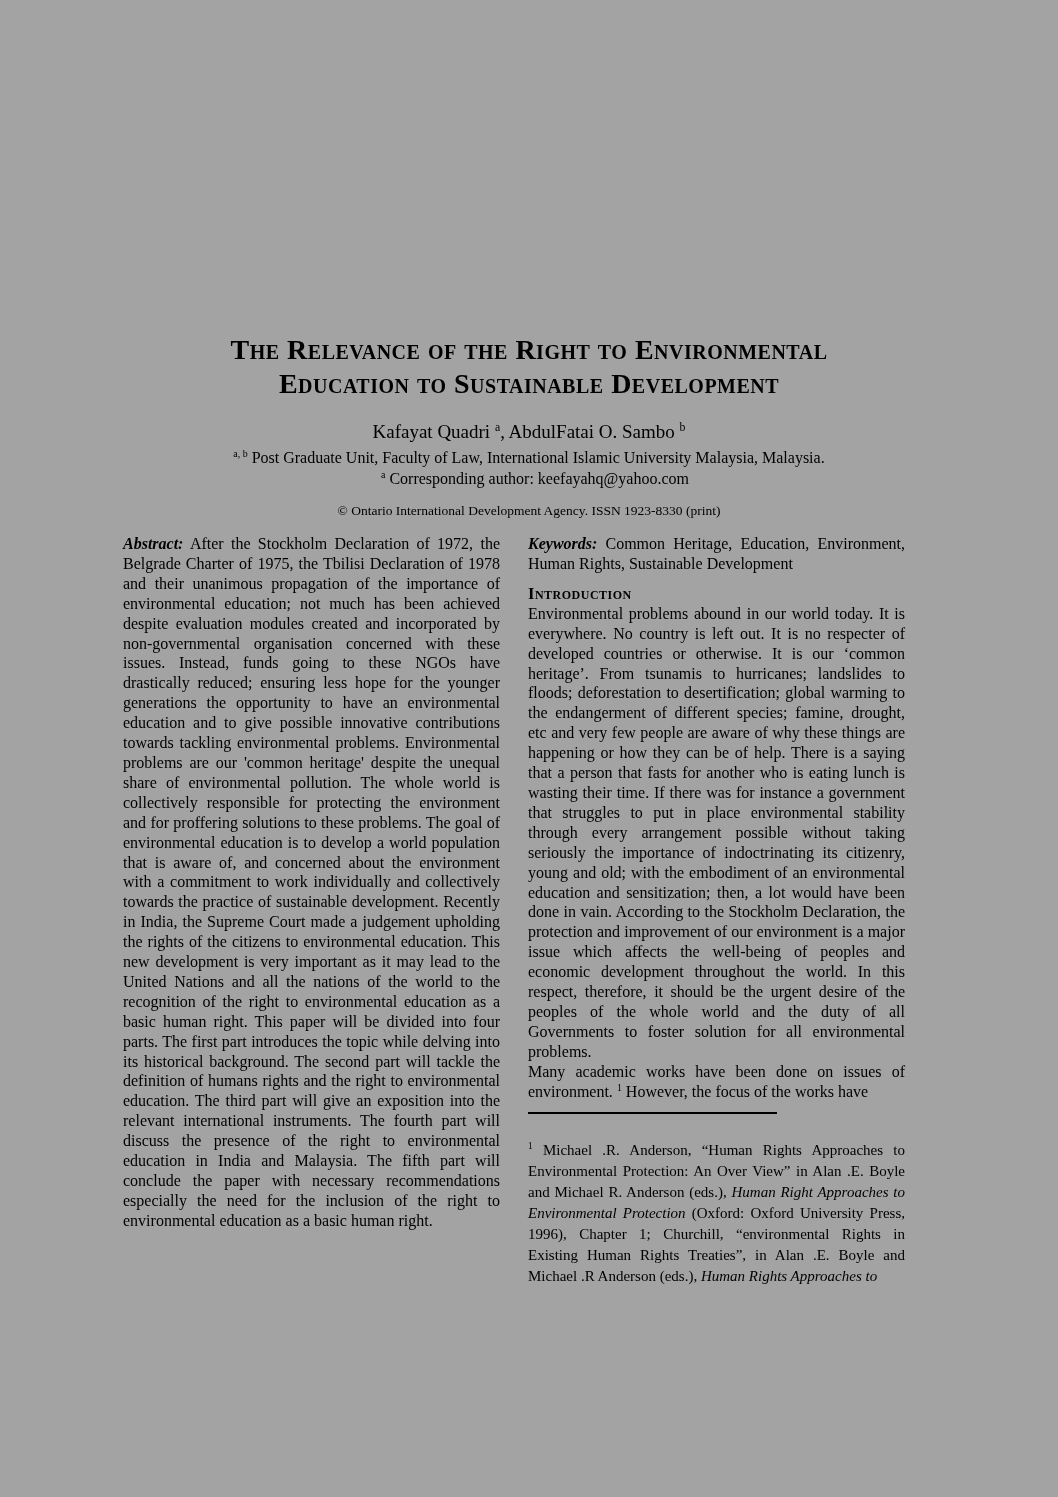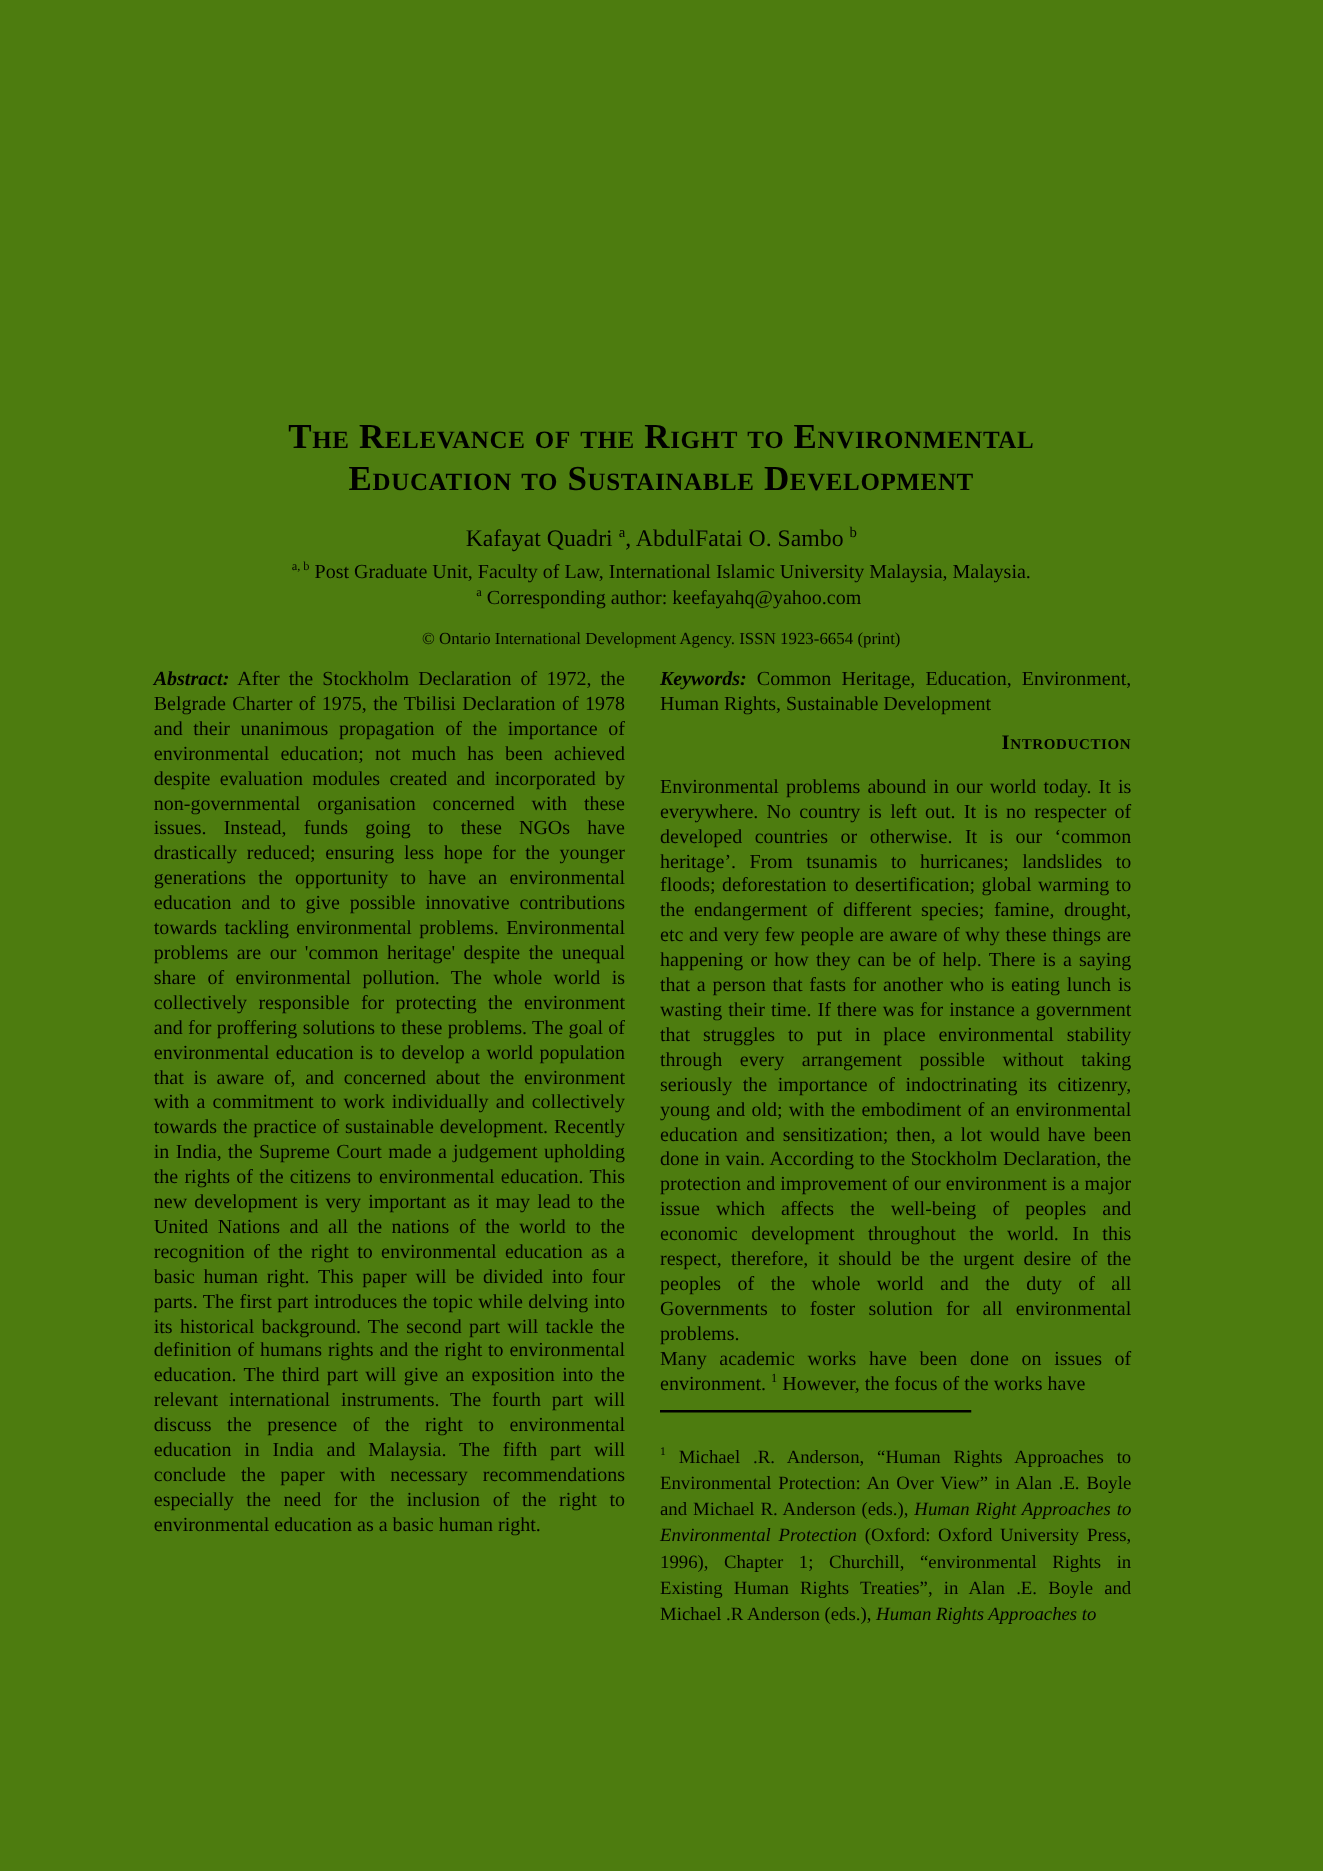--- a/index.html
+++ b/index.html
@@ -2,21 +2,21 @@
 <html><head>
 <meta charset="utf-8">
 <style>
   * { margin: 0; padding: 0; box-sizing: border-box; }
   html, body { background: #e8e8e8; }
   .page {
     position: relative;
     width: 1058px;
     height: 1497px;
     margin: 0 auto;
-    background: #4d7c0f;
+    background: #a3a3a3;
     color: #000000;
     font-family: "Liberation Serif", "DejaVu Serif", serif;
     overflow: hidden;
   }
   .front-matter {
     padding-top: 333px;
     text-align: center;
   }
   .paper-title {
     font-size: 28px;
@@ -64,24 +64,24 @@
   .body-par {
     font-size: 16px;
     line-height: 19.9px;
     text-align: justify;
     text-justify: inter-word;
   }
   .section-heading {
     font-size: 16.5px;
     font-weight: bold;
     font-variant: small-caps;
-    text-align: right;
+    text-align: left;
     letter-spacing: 0.5px;
     margin-top: 10px;
-    margin-bottom: 16px;
+    margin-bottom: 0;
     line-height: 20px;
   }
   .footnote-area {
     margin-top: 11px;
   }
   .footnote-rule {
     width: 249px;
     border-top: 2px solid #000000;
   }
   .footnote-par {
@@ -99,21 +99,21 @@
 
   <header class="front-matter">
     <h1 class="paper-title">
       <span>The Relevance of the Right to Environmental</span><br>
       <span>Education to Sustainable Development</span>
     </h1>
     <div class="authors-line"><span>Kafayat Quadri </span><sup>a</sup><span>, AbdulFatai O. Sambo </span><sup>b</sup></div>
     <div class="affiliation-line"><sup>a, b</sup><span> Post Graduate Unit, Faculty of Law, International Islamic University Malaysia, Malaysia.</span></div>
     <div class="corresponding-line"><sup>a</sup><span> Corresponding author: keefayahq@yahoo.com</span></div>
     <div class="publisher-block">
-      <div>© Ontario International Development Agency. ISSN 1923-6654 (print)</div>
+      <div>© Ontario International Development Agency. ISSN 1923-8330 (print)</div>
     </div>
   </header>
 
   <main class="columns">
 
     <section class="col">
       <p class="body-par"><span style="font-weight: bold; font-style: italic;">Abstract:</span><span> After the Stockholm Declaration of 1972, the Belgrade Charter of 1975, the Tbilisi Declaration of 1978 and their unanimous propagation of the importance of environmental education; not much has been achieved despite evaluation modules created and incorporated by non-governmental organisation concerned with these issues. Instead, funds going to these NGOs have drastically reduced; ensuring less hope for the younger generations the opportunity to have an environmental education and to give possible innovative contributions towards tackling environmental problems. Environmental problems are our 'common heritage' despite the unequal share of environmental pollution. The whole world is collectively responsible for protecting the environment and for proffering solutions to these problems. The goal of environmental education is to develop a world population that is aware of, and concerned about the environment with a commitment to work individually and collectively towards the practice of sustainable development. Recently in India, the Supreme Court made a judgement upholding the rights of the citizens to environmental education. This new development is very important as it may lead to the United Nations and all the nations of the world to the recognition of the right to environmental education as a basic human right. This paper will be divided into four parts. The first part introduces the topic while delving into its historical background. The second part will tackle the definition of humans rights and the right to environmental education. The third part will give an exposition into the relevant international instruments. The fourth part will discuss the presence of the right to environmental education in India and Malaysia. The fifth part will conclude the paper with necessary recommendations especially the need for the inclusion of the right to environmental education as a basic human right.</span></p>
     </section>
 
     <section class="col">

